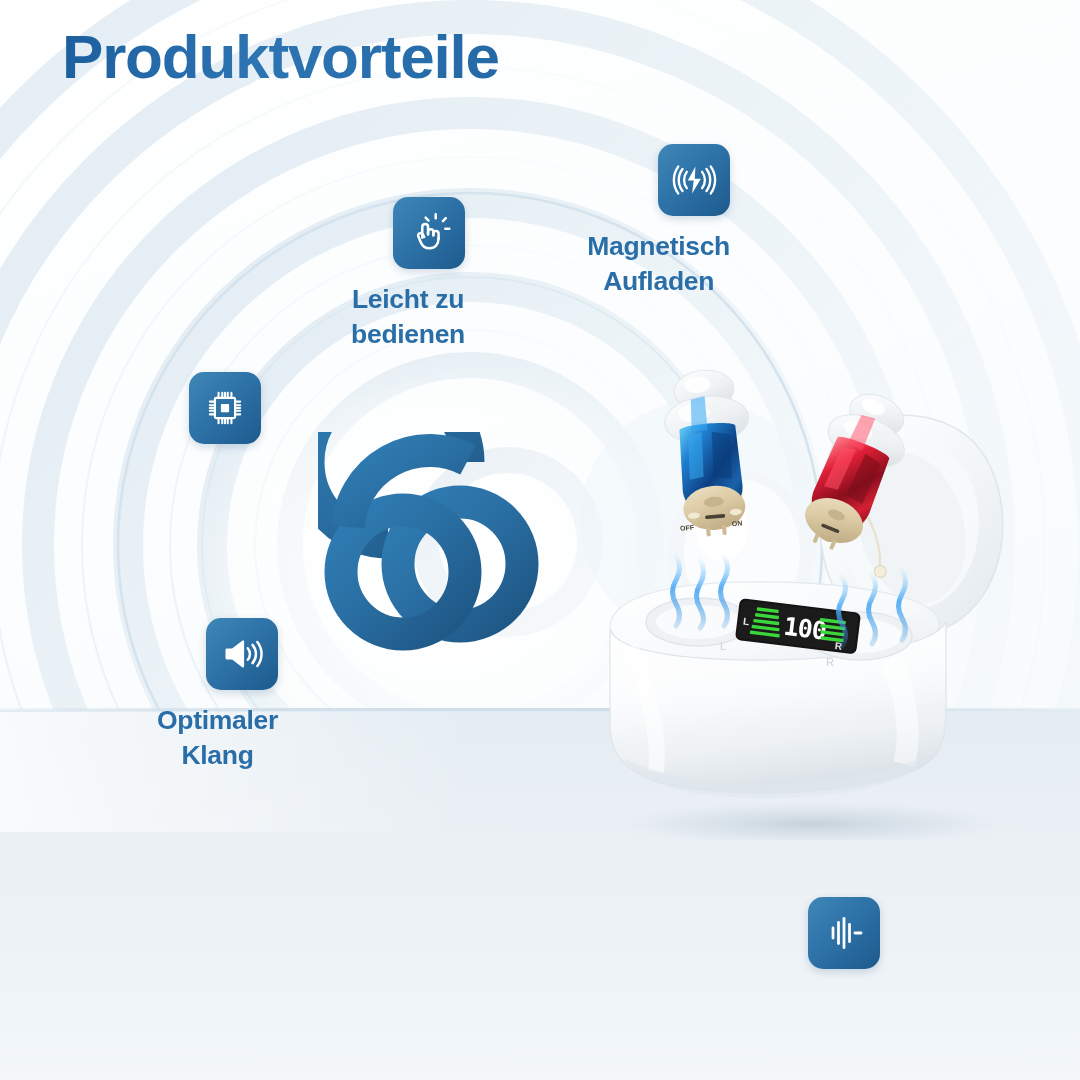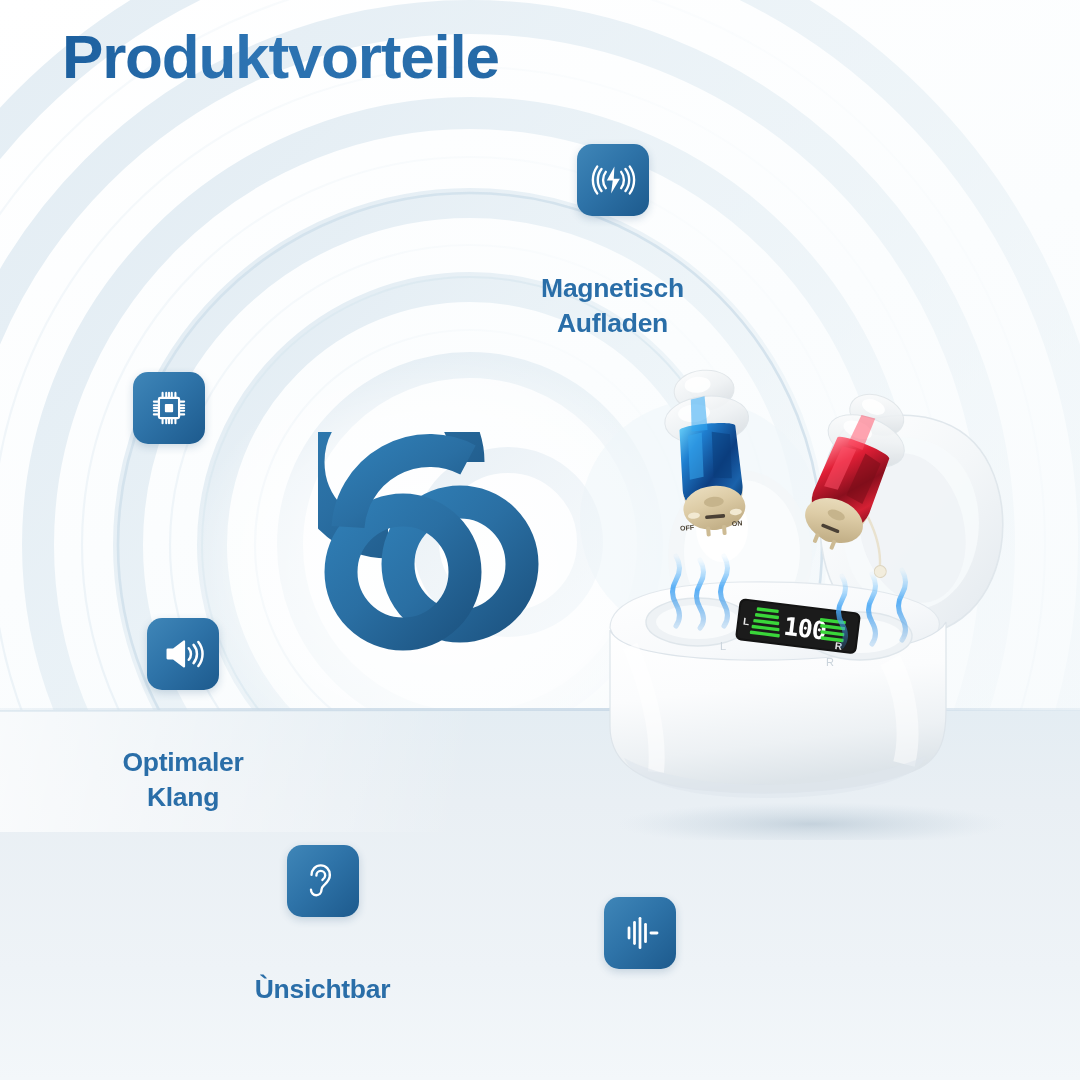--- a/index.html
+++ b/index.html
@@ -44,21 +44,21 @@
   
   .badge{position:absolute;left:318px;top:432px;width:320px;height:220px;}
   .badge .six{position:absolute;left:0;top:0;width:320px;height:220px;}
   .badge-caption{
     position:absolute;left:-130px;top:92px;width:580px;text-align:center;
     font-size:25.5px;letter-spacing:1.4px;color:#1b3d57;font-weight:400;
     white-space:nowrap;
   }
 
   
-  .feature{position:absolute;display:flex;flex-direction:column;align-items:center;gap:42px;}
+  .feature{position:absolute;display:flex;flex-direction:column;align-items:flex-end;}
   .f-icon{
     width:72px;height:72px;border-radius:15px;
     background:linear-gradient(135deg,#3f86b8 0%,#2e73a8 45%,#1d5a8d 100%);
     box-shadow:0 3px 8px rgba(30,80,125,.20);
     display:flex;align-items:center;justify-content:center;
   }
   .f-icon svg{display:block;}
   .f-label{
     margin-top:13px;text-align:center;color:#2a6ea8;
     font-size:26.5px;font-weight:bold;line-height:1.32;
@@ -157,20 +157,36 @@
       <g fill="none" stroke="url(#sixGrad)" stroke-width="33" stroke-linecap="butt">
         <path d="M 150 30 A 80 80 0 1 0 70 110"></path>
         <path d="M 70 110 m -62 0 a 62 62 0 1 0 124 0 a 62 62 0 1 0 -124 0" transform="translate(72,22)"></path>
       </g>
 
       <circle cx="85" cy="140" r="62" fill="none" stroke="url(#sixGrad)" stroke-width="33"></circle>
       <path d="M 150 28 A 82 82 0 0 0 30 95" fill="none" stroke="url(#sixGrad)" stroke-width="33" stroke-linecap="butt"></path>
     </svg>
   </div>
 
+  <div class="feature" id="feat-leicht">
+    <div class="f-icon">
+      <svg width="46" height="46" viewBox="0 0 48 48" fill="none" stroke="#ffffff" stroke-width="2.6" stroke-linecap="round" stroke-linejoin="round">
+        <path d="M17 29 V17.5 a3 3 0 0 1 6 0 V25"></path>
+        <path d="M23 25.5 v-2.5 a2.8 2.8 0 0 1 5.6 0 V26"></path>
+        <path d="M28.6 26.5 v-1.8 a2.7 2.7 0 0 1 5.4 0 V30"></path>
+        <path d="M34 29.5 c0 6-3.6 10.5-9.4 10.5 -4.4 0-7.6-2.4-9.2-6.4 l-2.6-6.3 a2.6 2.6 0 0 1 4.5-2.3 L19 28"></path>
+        <path d="M31 8.5 v-4.2"></path>
+        <path d="M38.5 11.5 l3-3"></path>
+        <path d="M41 19.5 h4.2"></path>
+        <path d="M23.5 11 l-3-3"></path>
+      </svg>
+    </div>
+    <div class="f-label">Leicht zu
+bedienen</div>
+  </div>
 
   <div class="feature" id="feat-magnet">
     <div class="f-icon">
       <svg width="46" height="46" viewBox="0 0 48 48" fill="none" stroke="#ffffff" stroke-width="2.5" stroke-linecap="round">
         <path d="M25.5 10 L17.5 24.5 h6.2 L22 38 l9.2-15.4 h-6.4 z" fill="#ffffff" stroke="none"></path>
         <path d="M16.5 15.5 a14 14 0 0 0 0 17"></path>
         <path d="M32.5 15.5 a14 14 0 0 1 0 17"></path>
         <path d="M12 12.5 a19 19 0 0 0 0 23"></path>
         <path d="M37 12.5 a19 19 0 0 1 0 23"></path>
         <path d="M7.5 10 a24 24 0 0 0 0 28"></path>
@@ -218,30 +234,20 @@
         <path d="M8 19.5 h6 L25 11 v26 l-11-8.5 H8 z" fill="#ffffff" stroke="#ffffff" stroke-width="2.4"></path>
         <path d="M30 18 a9 9 0 0 1 0 12"></path>
         <path d="M35 14.5 a14.5 14.5 0 0 1 0 19"></path>
         <path d="M40 11.5 a20 20 0 0 1 0 25"></path>
       </svg>
     </div>
     <div class="f-label">Optimaler
 Klang</div>
   </div>
 
-  <div class="feature" id="feat-unsicht">
-    <div class="f-icon">
-      <svg width="44" height="44" viewBox="0 0 48 48" fill="none" stroke="#ffffff" stroke-width="2.6" stroke-linecap="round" stroke-linejoin="round">
-        <path d="M31.5 17.5 c0-6-4.3-10.5-10-10.5 -5.6 0-10 4.4-10 10.3"></path>
-        <path d="M31.5 17.5 c0 5.4-3.4 8.2-5.8 10.4 -2.3 2-3.4 3.2-3.4 6 0 3.2-2.4 5.6-5.6 5.6 -3.3 0-5.8-2.5-5.8-6"></path>
-        <path d="M16.8 18 c0-2.8 2.1-5 4.8-5 2.7 0 4.8 2.2 4.8 5 0 2.4-1.5 3.6-3 4.8"></path>
-      </svg>
-    </div>
-    <div class="f-label">Ùnsichtbar</div>
-  </div>
 
   <div class="feature" id="feat-noise">
     <div class="f-icon">
       <svg width="44" height="44" viewBox="0 0 48 48" fill="none" stroke="#ffffff" stroke-width="3" stroke-linecap="round">
         <path d="M12 18.5 V29.5"></path>
         <path d="M18 12.5 V35.5"></path>
         <path d="M24 8 V40"></path>
         <path d="M30 14.5 V33.5"></path>
         <path d="M36 24 H42.5" stroke-width="3.2"></path>
       </svg>

